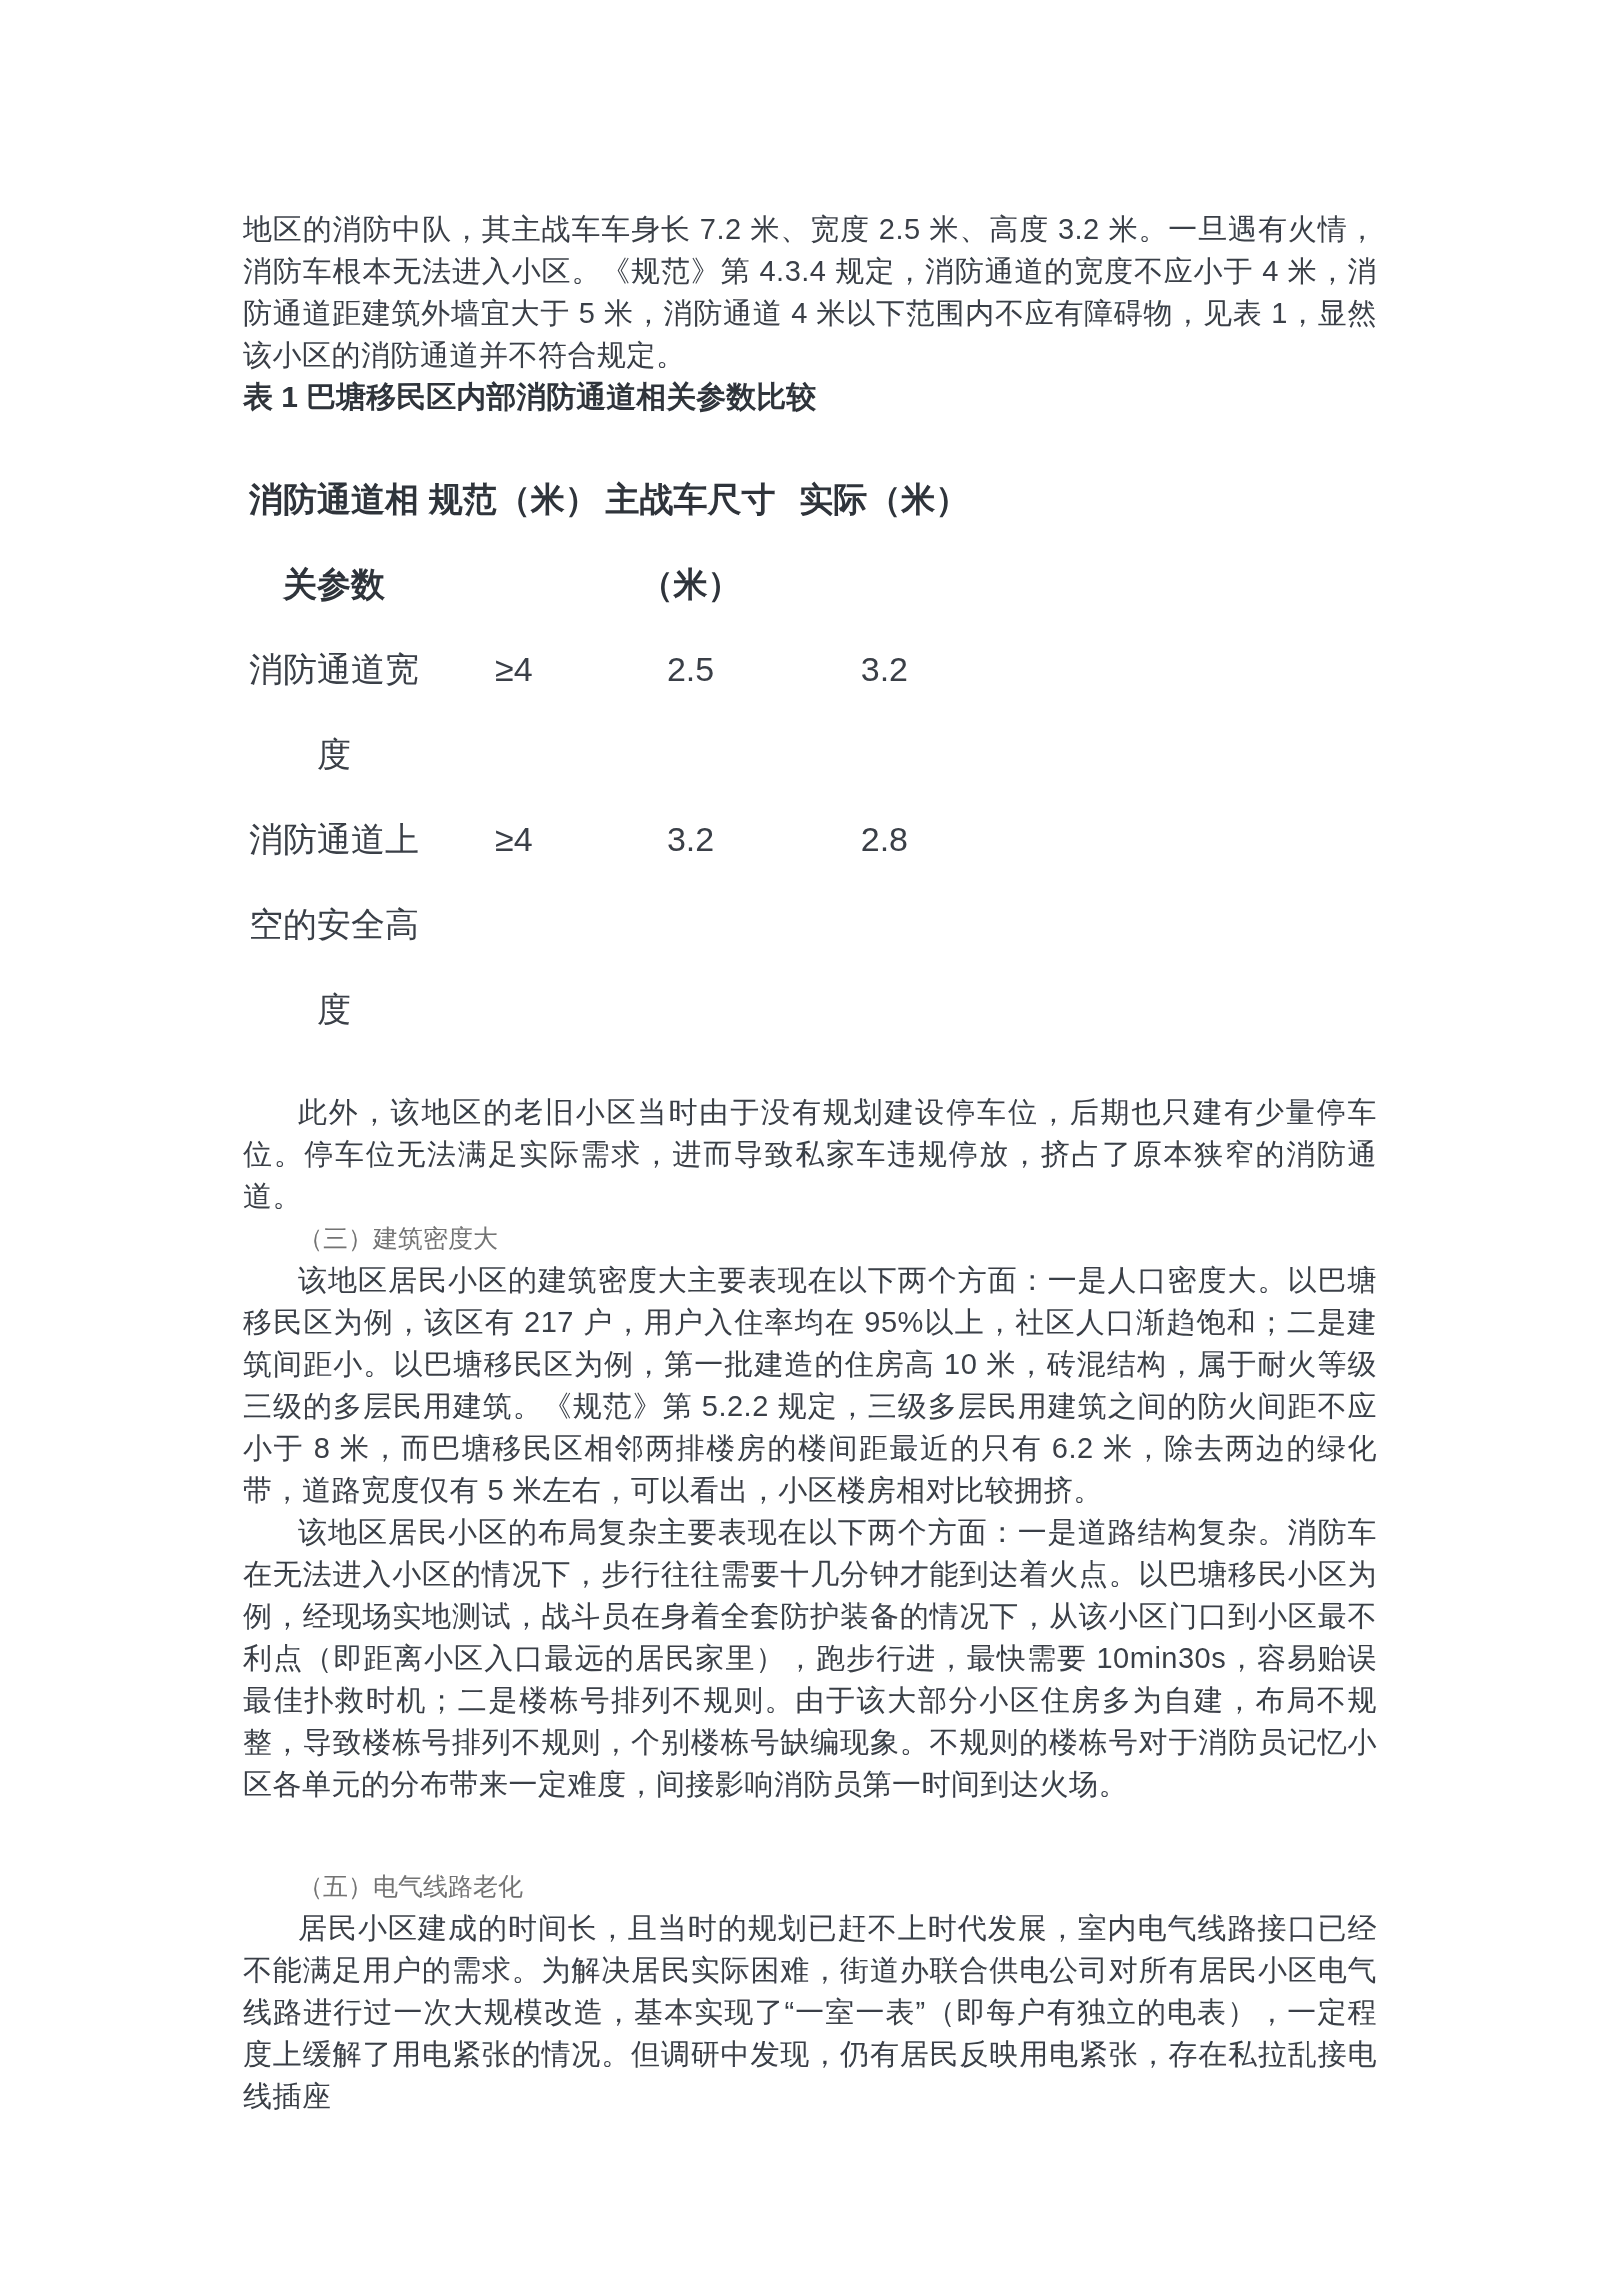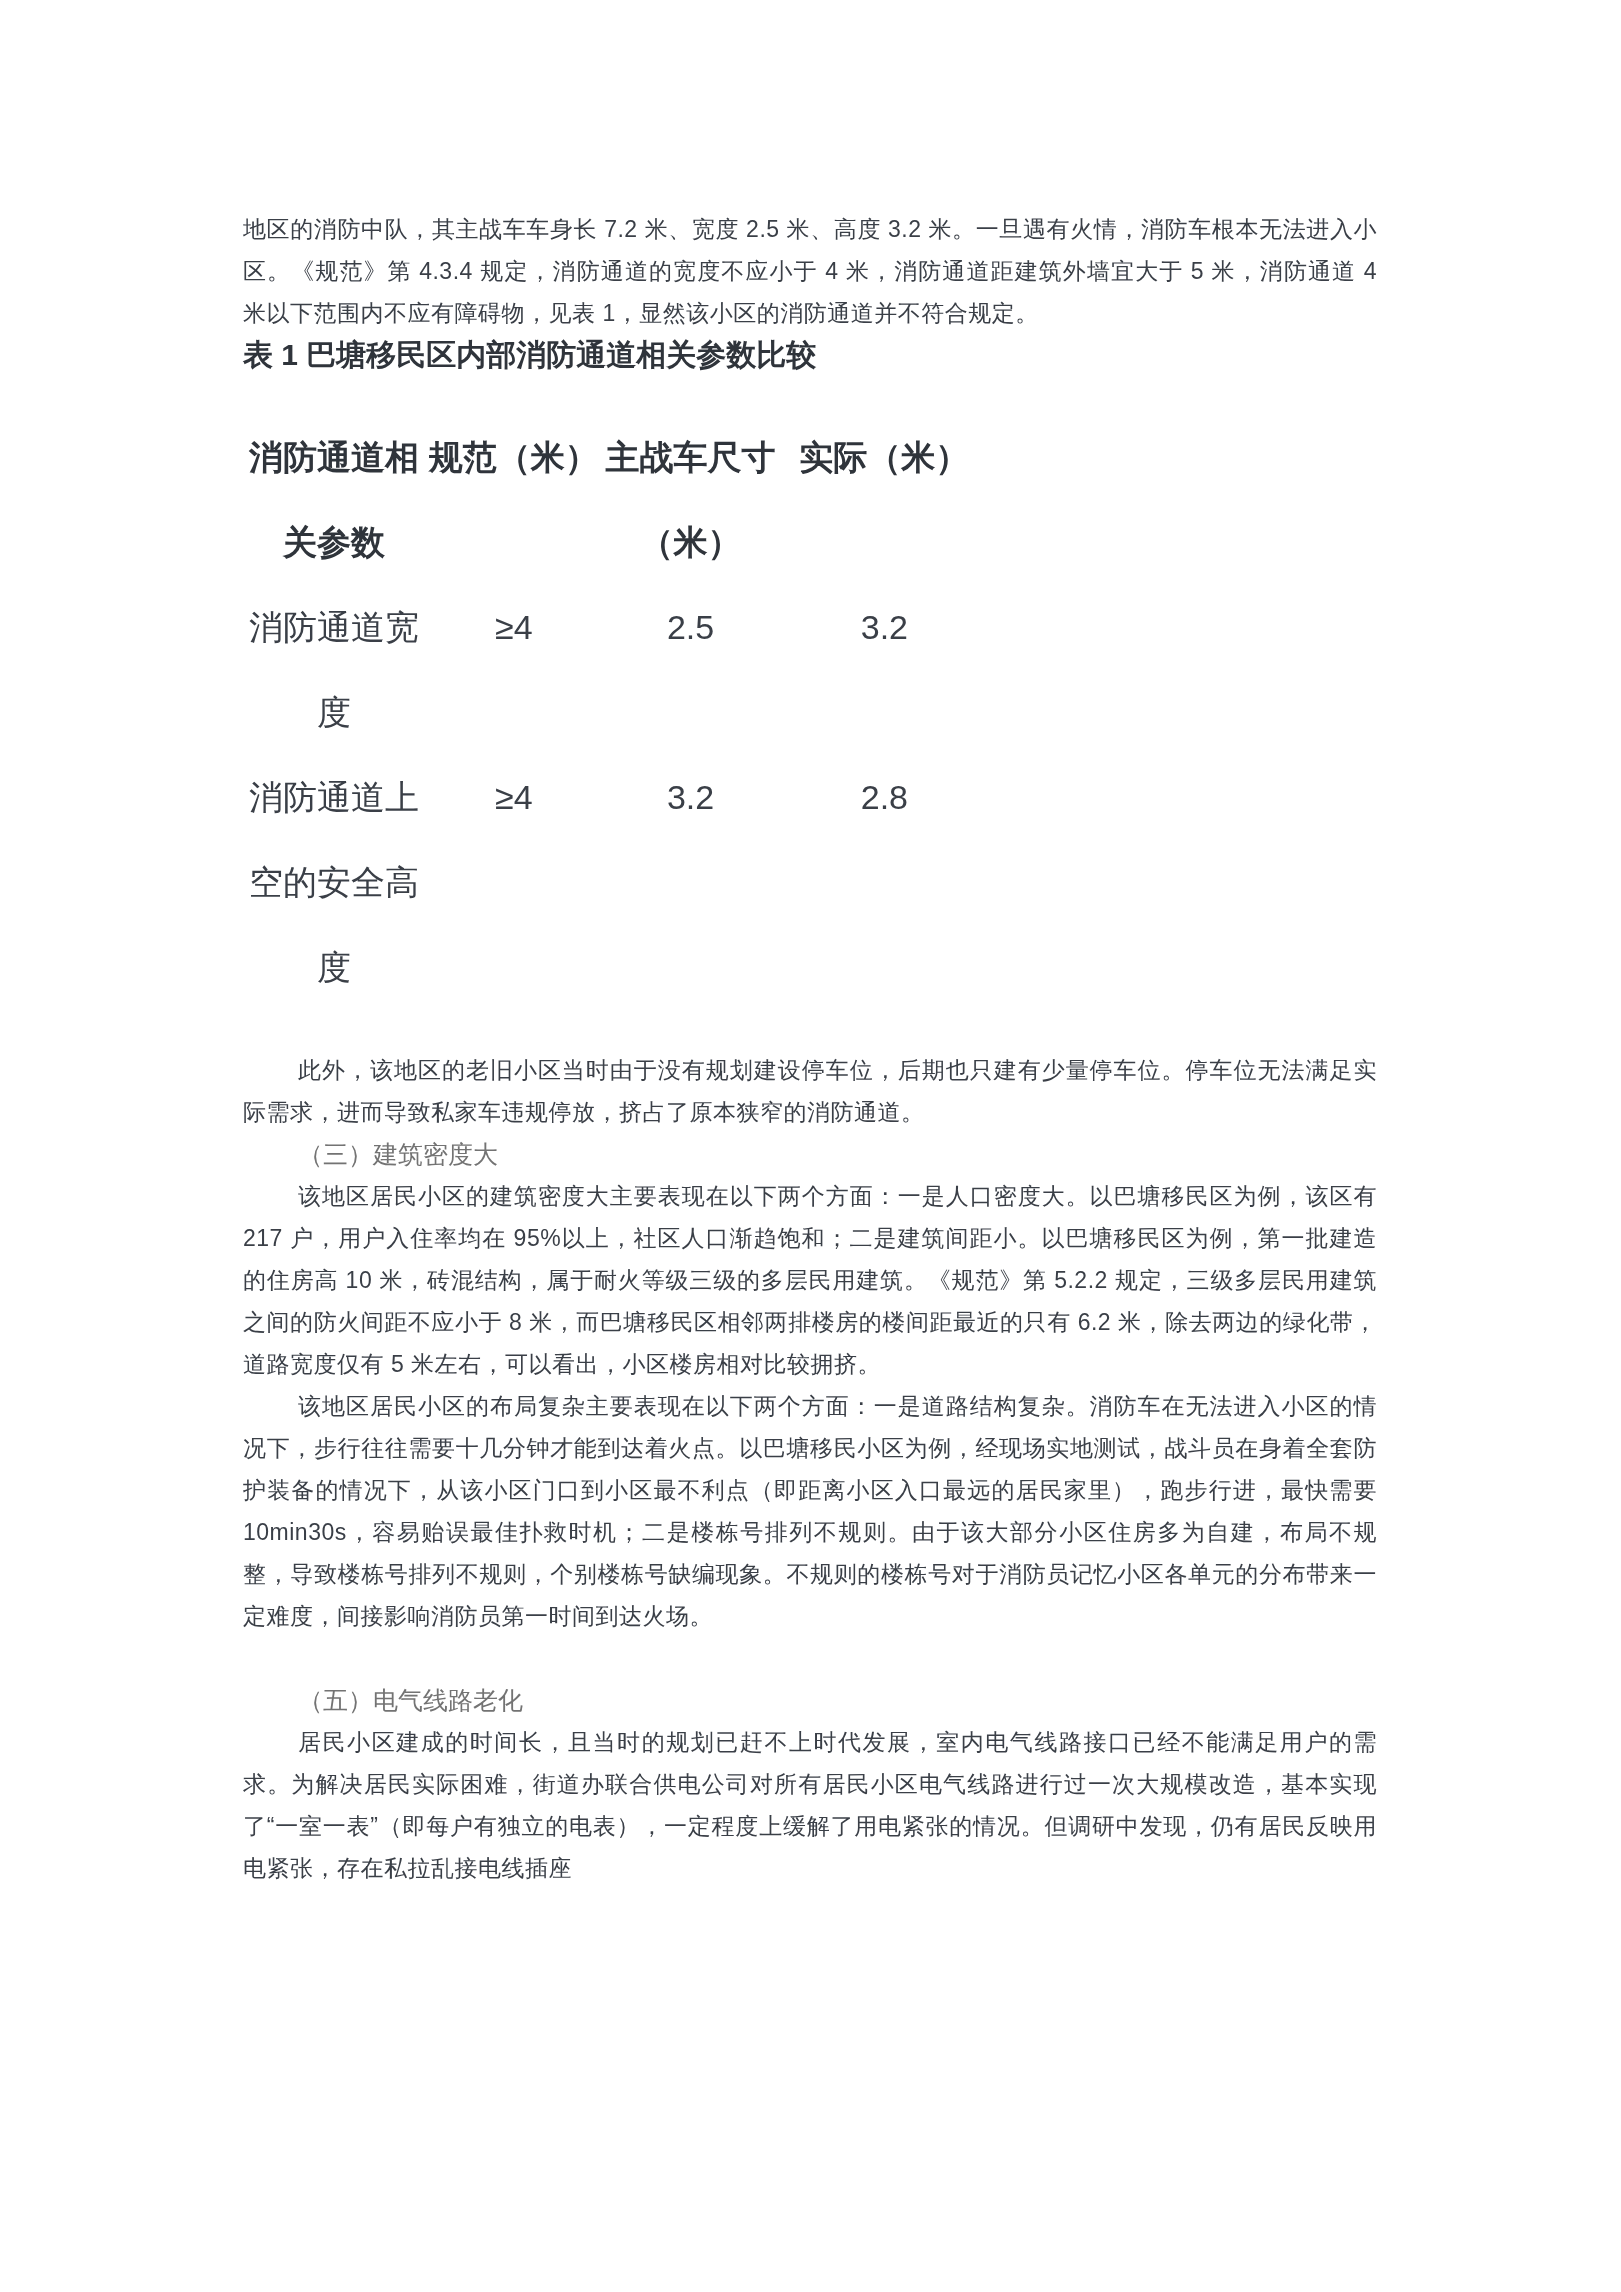--- a/index.html
+++ b/index.html
@@ -11,42 +11,42 @@
     background: #ffffff;
     overflow: hidden;
     font-family: "Liberation Sans", "DejaVu Sans", sans-serif;
     color: #3a3f47;
   }
   .content {
     padding: 208px 244px 0 243px;
   }
   p { margin: 0; }
   .body-text {
-    font-size: 23px;
+    font-size: 29px;
     line-height: 42px;
     text-align: justify;
     letter-spacing: 0.5px;
     color: #3a3f47;
   }
   .indent { text-indent: 55px; }
   .caption {
     font-size: 30px;
     line-height: 42px;
     font-weight: bold;
     color: #2f343b;
   }
   .section-heading {
     font-size: 25px;
     line-height: 42px;
     font-weight: normal;
     text-indent: 55px;
     color: #737373;
   }
   .mt-after-table { margin-top: 39px; }
-  .mt-blank-line { margin-top: 42px; }
+  .mt-blank-line { margin-top: 60px; }
   table.data-table {
     margin-top: 39px;
     border-collapse: collapse;
     table-layout: fixed;
     width: 747px;
     font-size: 34px;
     line-height: 85px;
   }
   table.data-table th, table.data-table td {
     padding: 0;

